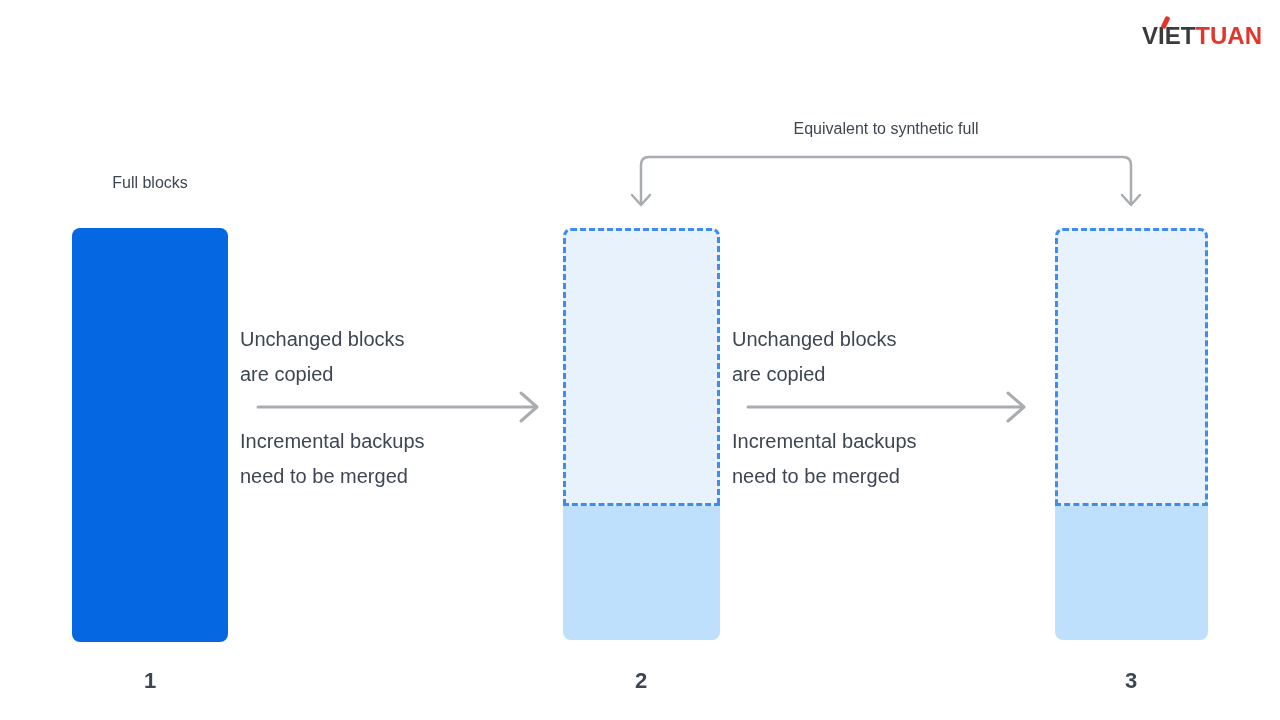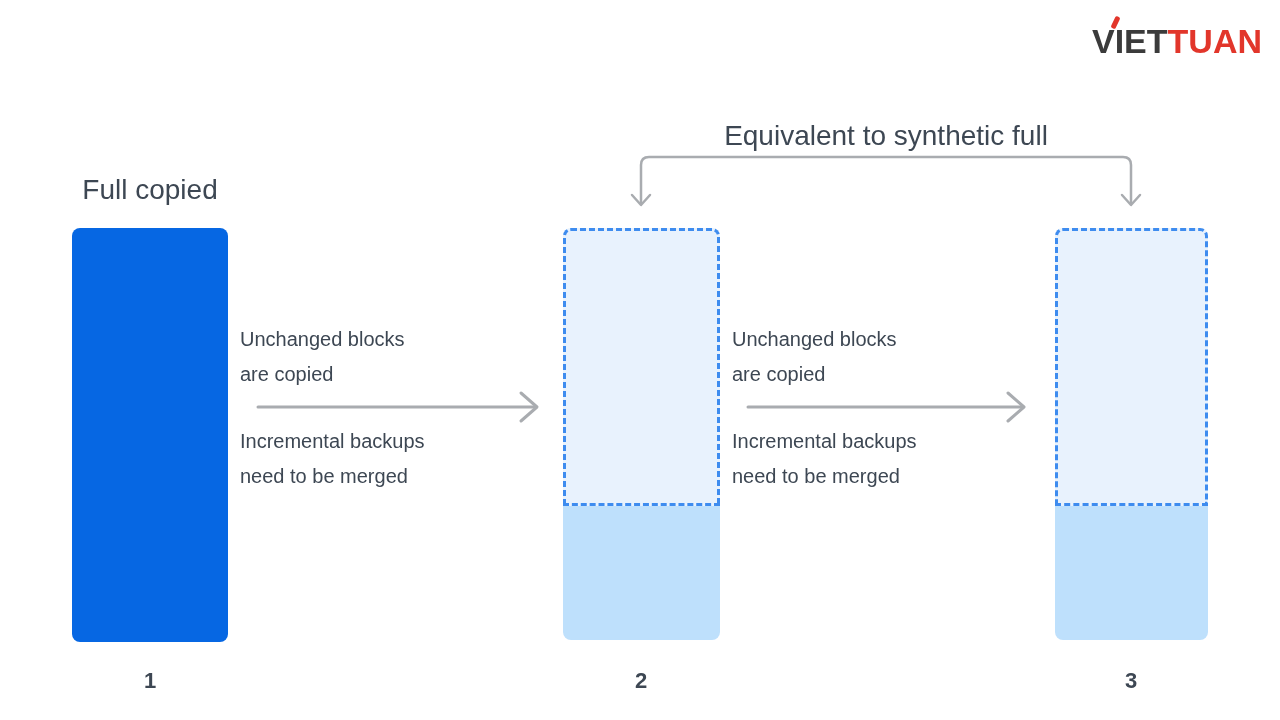--- a/index.html
+++ b/index.html
@@ -18,36 +18,36 @@
     font-family:"Liberation Sans", sans-serif;
     background:#ffffff;
     position:relative;
     overflow:hidden;
   }
   .canvas{position:absolute;left:0;top:0;width:1280px;height:720px;background:#ffffff;}
 
   
   .logo{
     position:absolute;right:18px;top:14px;
-    font-weight:bold;font-size:34px;letter-spacing:0px;
+    font-weight:bold;font-size:24px;letter-spacing:0px;
     padding-top:8px;white-space:nowrap;
   }
   .logo .viet{color:var(--logo_dark);position:relative;display:inline-block;}
   .logo .tuan{color:var(--logo_red);display:inline-block;}
   .logo .accent{
     position:absolute;left:21px;top:-6px;
     width:5px;height:13px;border-radius:2px;
     background:var(--logo_red);
     transform:rotate(26deg);
   }
 
   
   .lbl{
     position:absolute;color:var(--text_dark);
-    font-size:28px;font-weight:500;text-align:center;
+    font-size:16px;font-weight:500;text-align:center;
   }
   .transition-text{
     position:absolute;color:var(--text_dark);
     font-size:20px;font-weight:500;text-align:left;
     line-height:35px;width:310px;
   }
   .num{
     position:absolute;color:var(--text_dark);
     font-size:22px;font-weight:600;text-align:center;width:80px;
   }
@@ -81,21 +81,21 @@
 
   <div class="logo">
     <span class="viet">
       <span class="accent"></span>
       <span>VIET</span>
     </span><span class="tuan">TUAN</span>
   </div>
 
   <div class="lbl" style="left:686px;top:120px;width:400px;">Equivalent to synthetic full</div>
 
-  <div class="lbl" style="left:50px;top:174px;width:200px;">Full copied</div>
+  <div class="lbl" style="left:50px;top:174px;width:200px;">Full blocks</div>
 
   <div class="bar-full"></div>
 
   <div class="bar-col c2">
     <div class="region-dashed"></div>
     <div class="region-solid"></div>
   </div>
 
   <div class="bar-col c3">
     <div class="region-dashed"></div>

